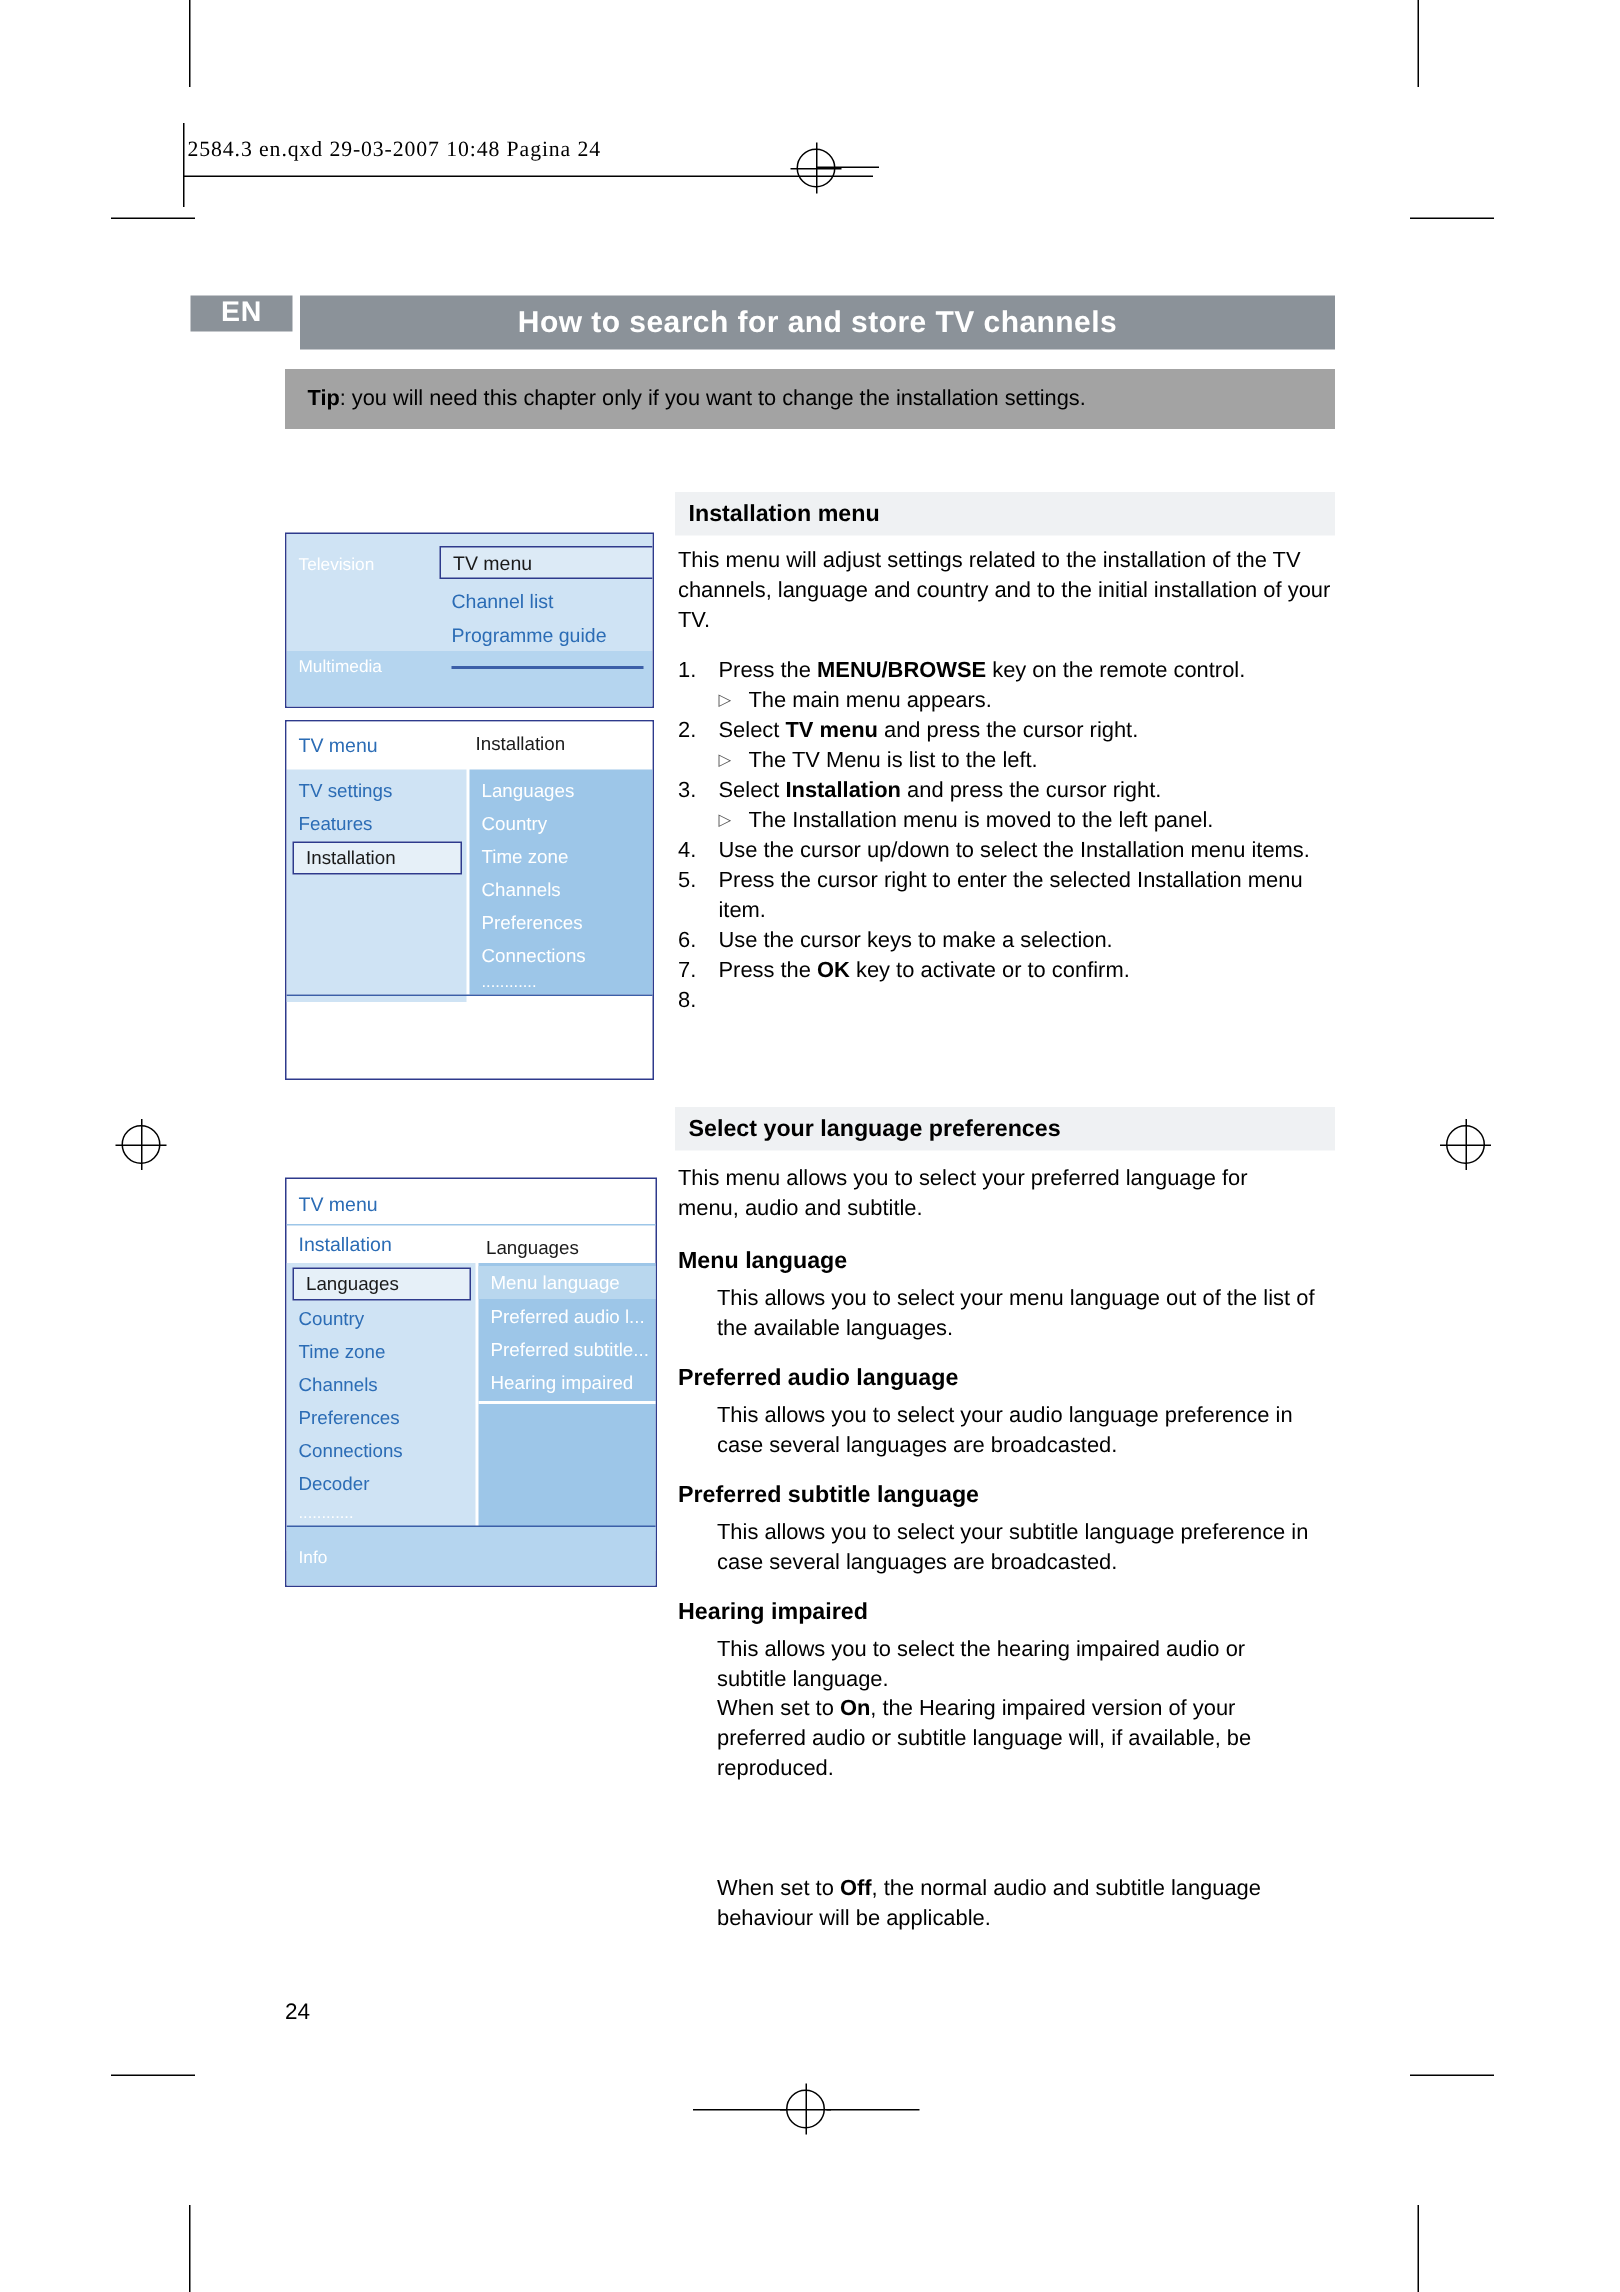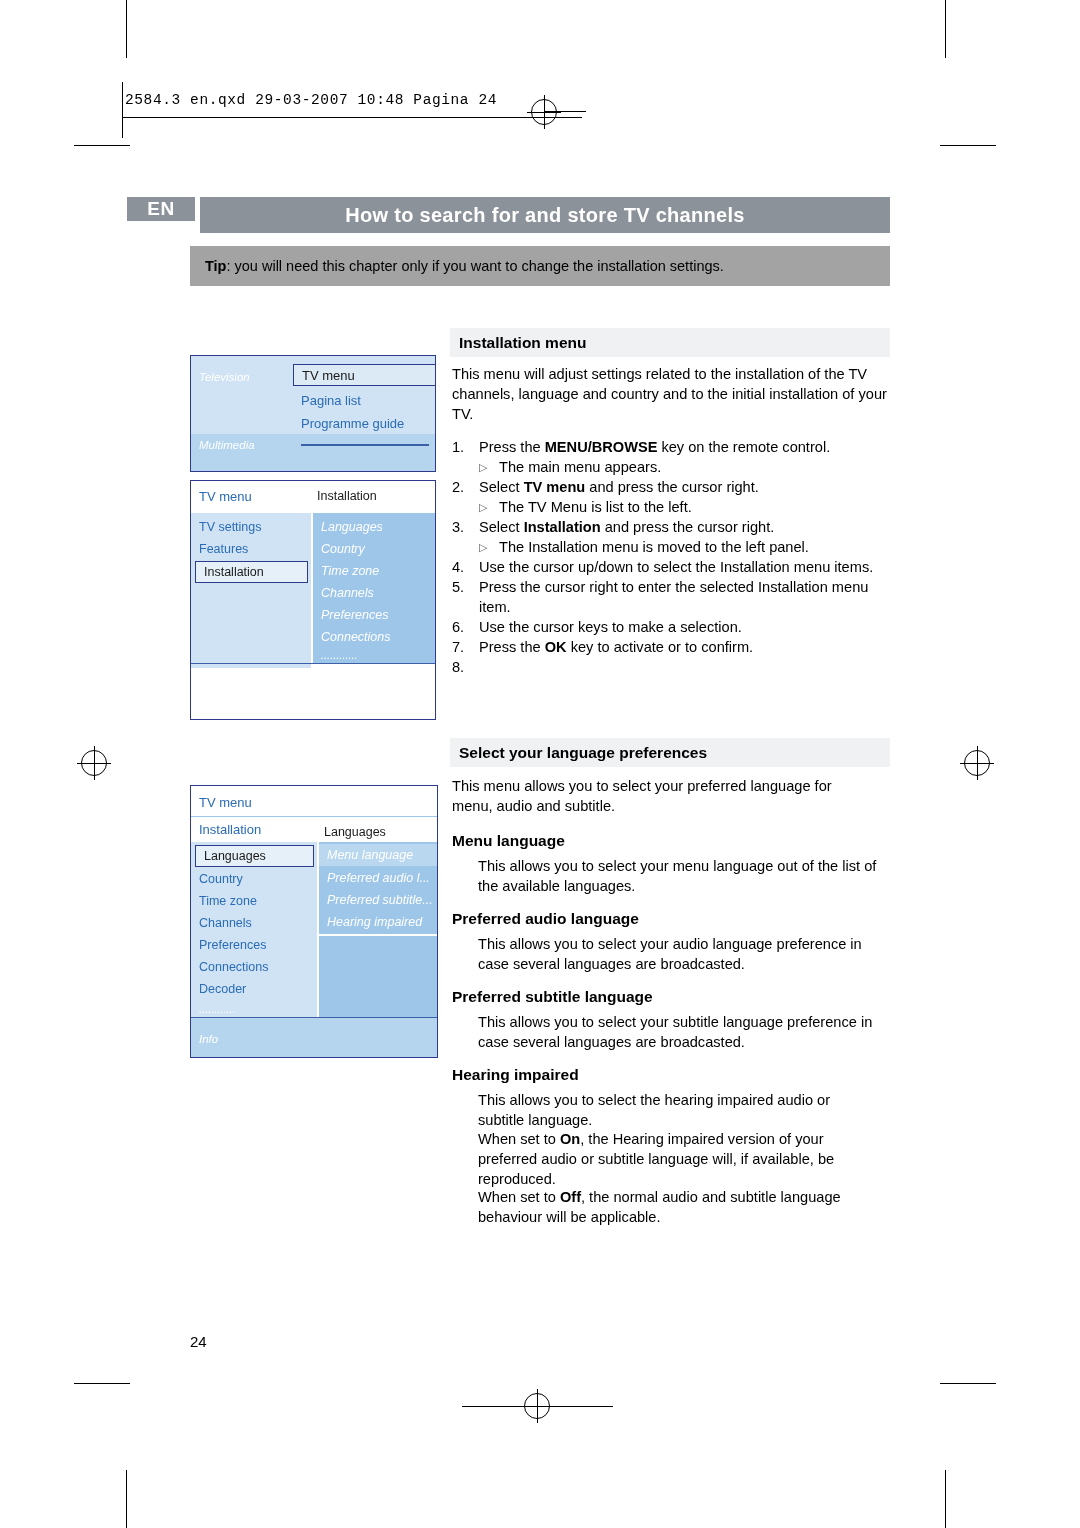--- a/index.html
+++ b/index.html
@@ -47,21 +47,21 @@
     height: 1px;
     width: calc(100% + 10px);
     margin-top: -0.5px;
   }
 
   
   .job-info {
     position: absolute;
     left: 125px;
     top: 92px;
-    font-family: Liberation Mono, monospace;
+    font-family: Liberation Serif, serif;
     font-size: 14.5px;
     letter-spacing: 0.6px;
     white-space: nowrap;
     color: #000;
   }
   .job-line-left {
     position: absolute;
     left: 122px;
     top: 82px;
     width: 1px;
@@ -196,21 +196,21 @@
   .tvrow {
     position: absolute;
     box-sizing: border-box;
     font-size: 12.5px;
     display: flex;
     align-items: center;
     padding-left: 8px;
     white-space: nowrap;
     overflow: hidden;
   }
-  .lbl-white { color: #ffffff; font-style: italic; }
+  .lbl-white { color: #ffffff; }
   .lbl-blue { color: #2b6cb5; }
   .lbl-dark { color: #1a1a1a; }
 
   .page-num {
     position: absolute;
     left: 190px;
     top: 1308px;
     font-size: 15px;
     margin-top: 25px;
   }
@@ -297,31 +297,31 @@
 
 <div class="sub-head" style="left:452px; top:910px;">Preferred audio language</div>
 <div class="body-text" style="left:478px; top:934px; width:410px;">This allows you to select your audio language preference in case several languages are broadcasted.</div>
 
 <div class="sub-head" style="left:452px; top:988px;">Preferred subtitle language</div>
 <div class="body-text" style="left:478px; top:1012px; width:410px;">This allows you to select your subtitle language preference in case several languages are broadcasted.</div>
 
 <div class="sub-head" style="left:452px; top:1066px;">Hearing impaired</div>
 <div class="body-text" style="left:478px; top:1090px; width:400px;">This allows you to select the hearing impaired audio or subtitle language.</div>
 <div class="body-text" style="left:478px; top:1129px; width:400px;">When set to <b>On</b>, the Hearing impaired version of your preferred audio or subtitle language will, if available, be reproduced.</div>
-<div class="body-text" style="left:478px; top:1187px; width:400px;">When set to <b>Off</b>, the normal audio and subtitle language behaviour will be applicable.</div>
+<div class="body-text" style="left:478px; top:1249px; width:400px;">When set to <b>Off</b>, the normal audio and subtitle language behaviour will be applicable.</div>
 
 <div class="tvbox" style="left:190px; top:355px; width:246px; height:117px;">
   <div style="position:absolute; left:0; top:0; width:100%; height:78px; background:#cfe3f4;"></div>
   <div style="position:absolute; left:0; top:78px; width:100%; height:39px; background:#b5d5ef;"></div>
 
   <div class="tvrow lbl-white" style="left:0px; top:11px; width:100px; height:20px; font-size:11.5px;">Television</div>
   <div class="tvrow lbl-white" style="left:0px; top:79px; width:100px; height:20px; font-size:11.5px;">Multimedia</div>
 
   <div class="tvrow lbl-dark" style="left:102px; top:8px; width:143px; height:22px; background:#dceaf6; border:1px solid #2e3a8c; box-sizing:border-box; font-size:13px;">TV menu</div>
-  <div class="tvrow lbl-blue" style="left:102px; top:33px; width:143px; height:22px; font-size:13px;">Pagina list</div>
+  <div class="tvrow lbl-blue" style="left:102px; top:33px; width:143px; height:22px; font-size:13px;">Channel list</div>
   <div class="tvrow lbl-blue" style="left:102px; top:56px; width:143px; height:22px; font-size:13px;">Programme guide</div>
   <div style="position:absolute; left:110px; top:88px; width:128px; height:2px; background:#3b5fa8;"></div>
 </div>
 
 <div class="tvbox" style="left:190px; top:480px; width:246px; height:240px;">
 
   <div style="position:absolute; left:0; top:0; width:100%; height:32px; background:#ffffff;"></div>
   <div class="tvrow lbl-blue" style="left:0px; top:5px; width:110px; height:20px; font-size:13px;">TV menu</div>
   <div class="tvrow lbl-dark" style="left:118px; top:5px; width:120px; height:20px; font-size:12.5px;">Installation</div>
 

